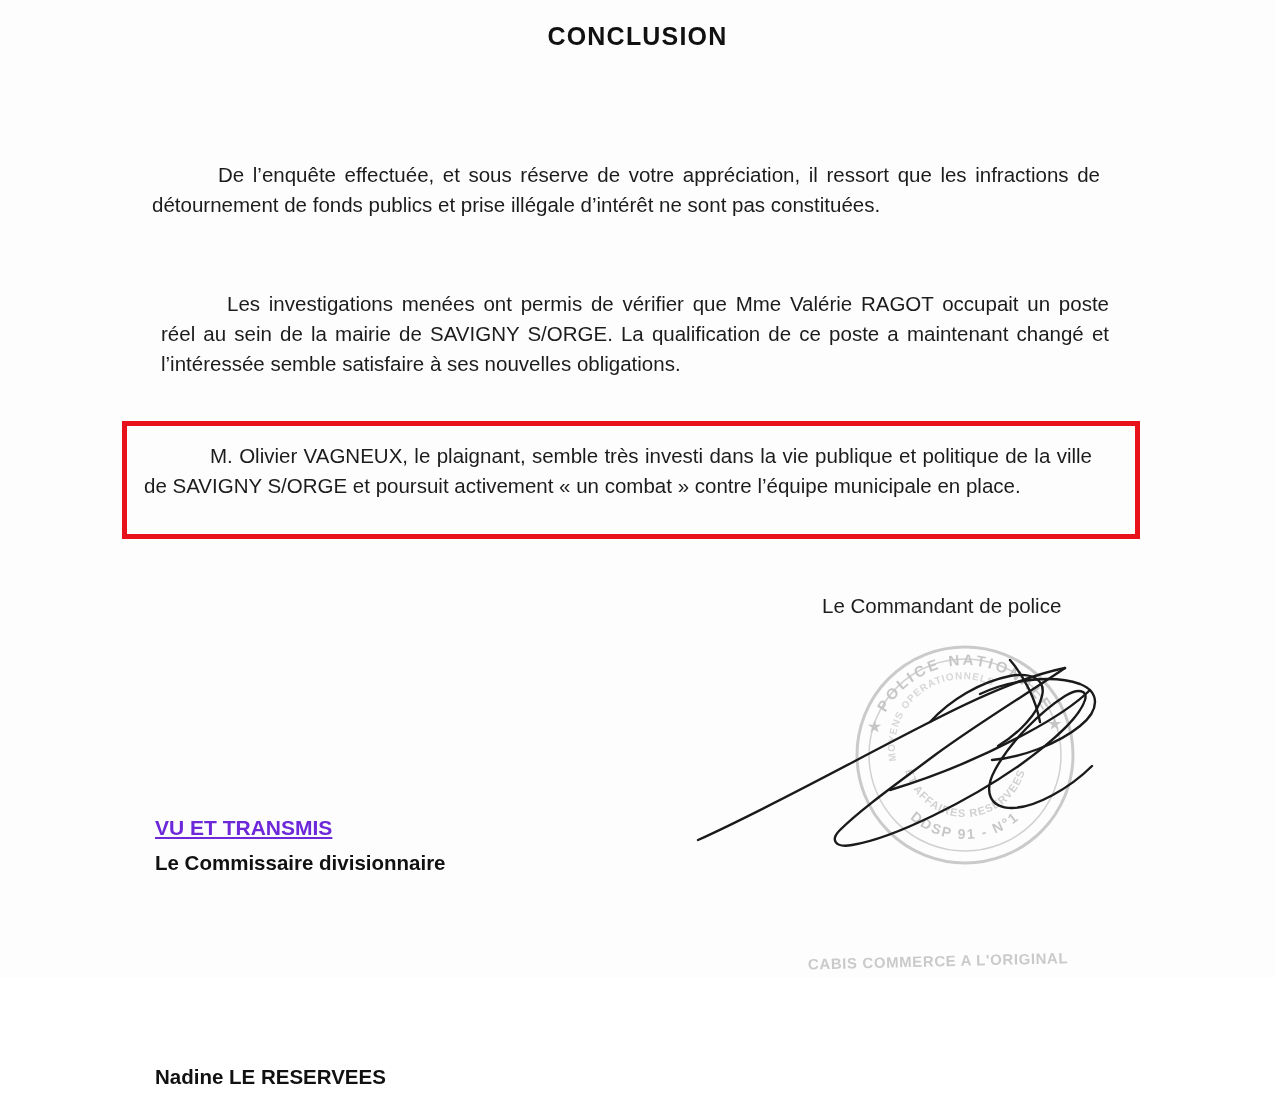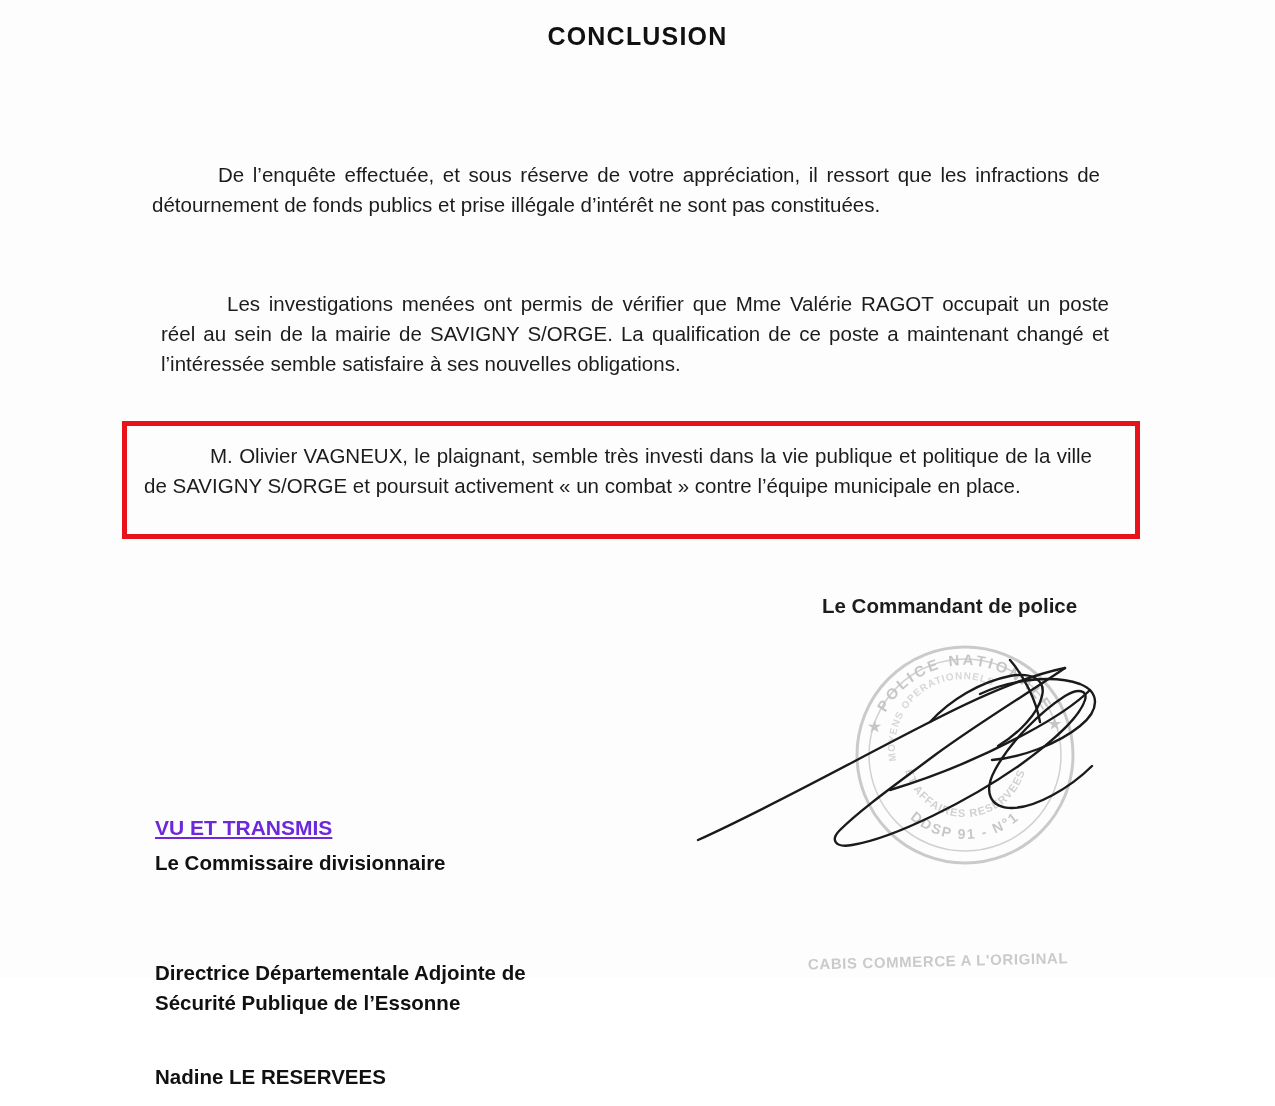--- a/index.html
+++ b/index.html
@@ -70,21 +70,20 @@
     text-indent: 66px;
   }
 
   .sign-title {
     position: absolute;
     top: 594px;
     left: 822px;
     font-size: 20.5px;
     color: #1c1c1c;
     white-space: nowrap;
-    font-weight: bold;
   }
 
   
   .stamp {
     position: absolute;
     top: 635px;
     left: 845px;
     width: 240px;
     height: 240px;
     opacity: 0.38;
@@ -193,17 +192,15 @@
         <path d="M210,160 C250,148 300,128 345,104 C375,88 398,72 410,60"></path>
         <path d="M330,30 C344,46 356,70 360,92"></path>
       </g>
     </svg>
   </div>
 
   <div class="smudge">CABIS COMMERCE A L'ORIGINAL</div>
 
   <div class="vu">VU ET TRANSMIS</div>
   <div class="block-line l-commissaire">Le Commissaire divisionnaire</div>
-  <div class="block-line l-directrice">Directrice Départementale Adjointe de
-Sécurité Publique de l’Essonne</div>
   <div class="block-line l-nadine">Nadine LE RESERVEES</div>
 
 </div>
 
 </body></html>

